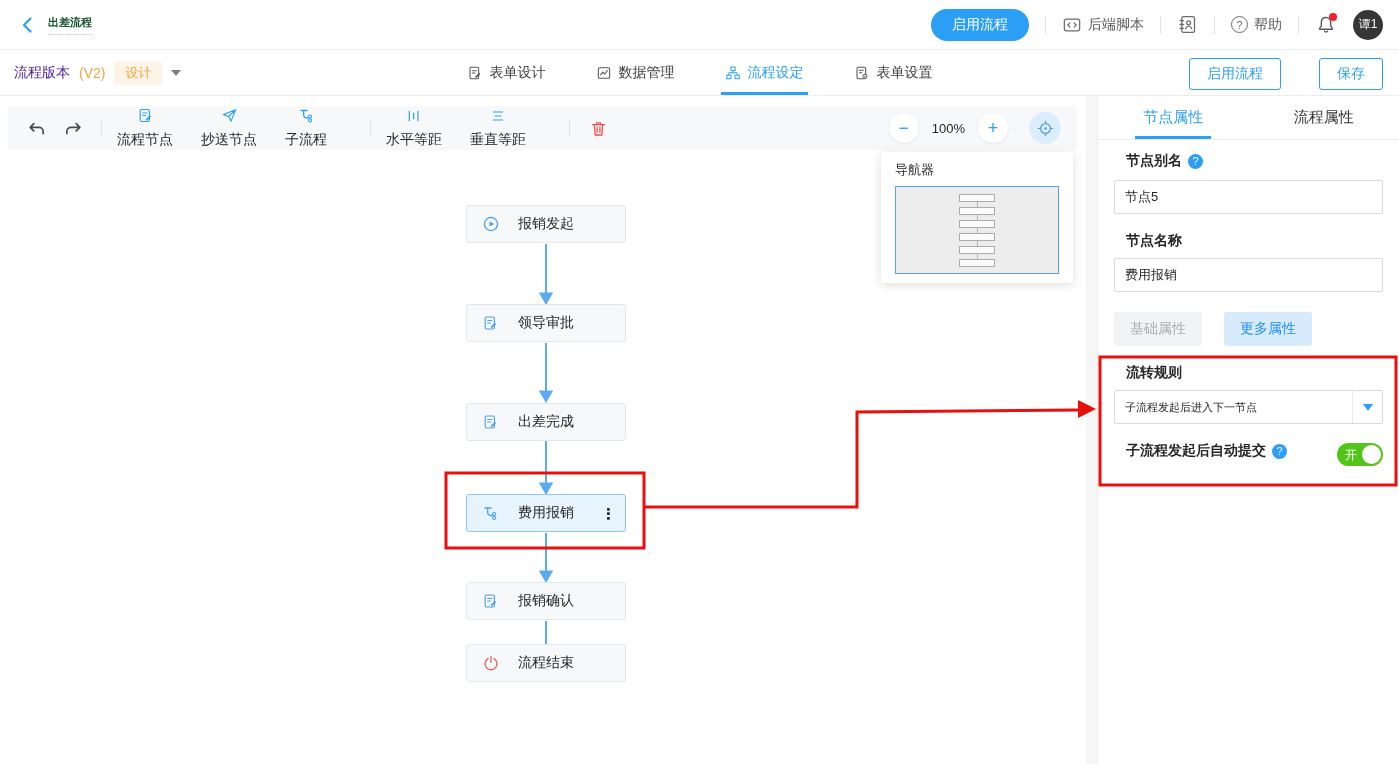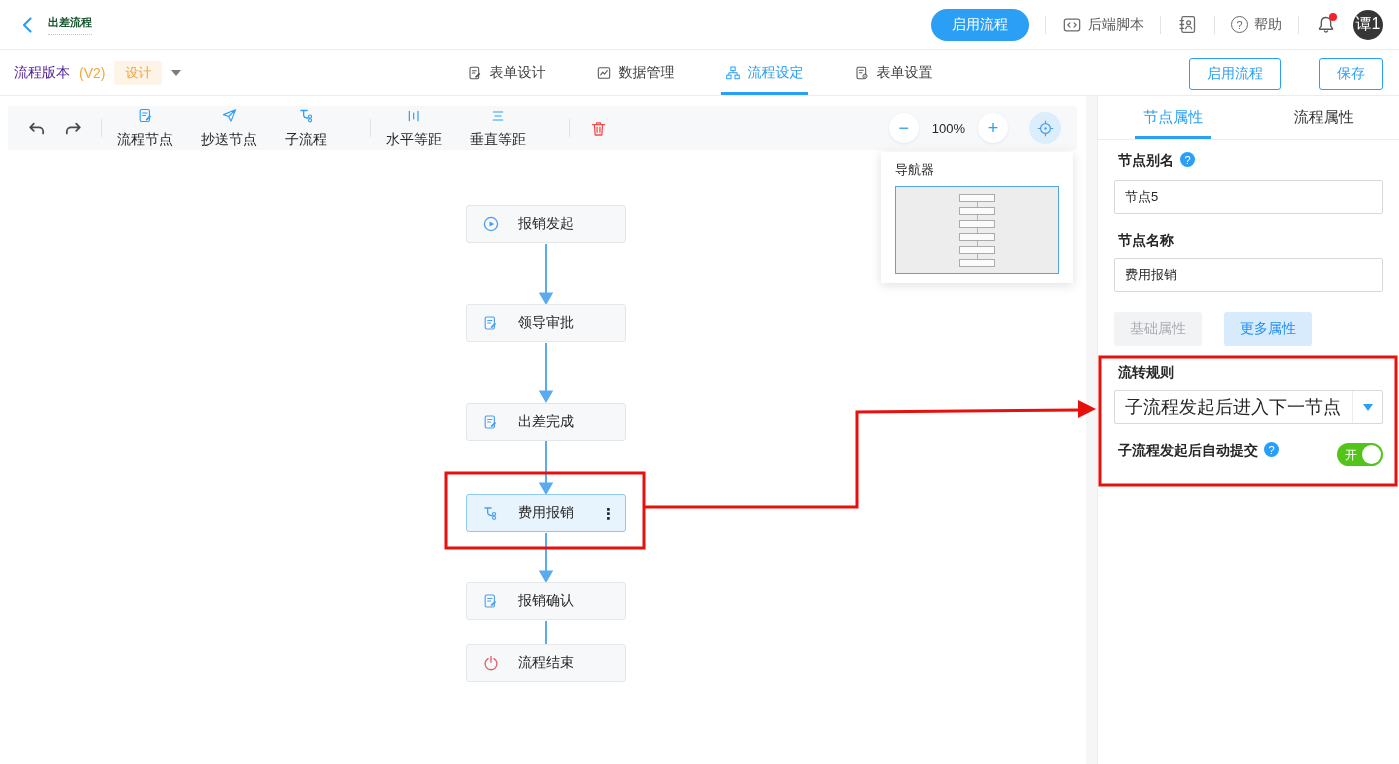--- a/index.html
+++ b/index.html
@@ -15,21 +15,21 @@
     border-bottom:1px dotted #c4c4c4;padding-bottom:4px;}
   .hdr-right{margin-left:auto;display:flex;align-items:center;gap:16px;}
   .pill-btn{background:#2b9ff6;color:#fff;font-size:14px;border:none;border-radius:17px;
     padding:7px 21px;cursor:pointer;}
   .hdr-item{display:flex;align-items:center;gap:6px;font-size:14px;color:#595959;cursor:pointer;}
   .vdiv{width:1px;height:18px;background:#e3e3e3;}
   .q-outline{width:17px;height:17px;border:1.4px solid #6b6b6b;border-radius:50%;
     display:flex;align-items:center;justify-content:center;font-size:11px;color:#6b6b6b;}
   .bell-wrap{position:relative;width:22px;height:22px;cursor:pointer;}
   .bell-dot{position:absolute;top:-1px;right:0;width:8px;height:8px;border-radius:50%;background:#f5222d;}
-  .avatar{width:30px;height:30px;border-radius:50%;background:#363636;color:#fff;font-size:16px;
+  .avatar{width:30px;height:30px;border-radius:50%;background:#363636;color:#fff;font-size:12px;
     display:flex;align-items:center;justify-content:center;cursor:pointer;text-align:right;}
 
   
   .second-bar{position:absolute;top:50px;left:0;right:0;height:46px;background:#fff;
     border-bottom:1px solid #ececec;z-index:19;}
   .version-area{position:absolute;left:14px;top:0;height:100%;display:flex;align-items:center;gap:9px;font-size:14px;}
   .version-label{color:#4c1d95;}
   .version-tag{color:#f5a53f;}
   .design-chip{background:#fdf3e6;color:#f0a23c;font-size:13px;border-radius:3px;padding:3px 11px;cursor:pointer;}
   .caret-down{width:0;height:0;border-left:5px solid transparent;border-right:5px solid transparent;
@@ -81,34 +81,34 @@
   .mid-strip{position:absolute;left:1086px;top:96px;width:11px;bottom:0;background:#f6f6f6;}
 
   
   .panel{position:absolute;left:1097px;top:96px;right:0;bottom:0;background:#fff;border-left:1px solid #ececec;z-index:4;}
   .panel-tabs{position:absolute;top:0;left:0;right:0;height:44px;border-bottom:1px solid #ececec;display:flex;}
   .p-tab{flex:1;display:flex;align-items:center;justify-content:center;font-size:15px;color:#333;
     cursor:pointer;position:relative;}
   .p-tab.active{color:#2b9ff6;}
   .p-tab.active::after{content:"";position:absolute;bottom:0;left:50%;transform:translateX(-50%);
     width:76px;height:3px;background:#2b9ff6;}
-  .f-label{position:absolute;left:20px;font-size:14px;font-weight:700;color:#262626;
-    display:flex;gap:6px;}
+  .f-label{position:absolute;left:28px;font-size:14px;font-weight:700;color:#262626;
+    display:flex;align-items:center;gap:6px;}
   .q-solid{width:15px;height:15px;border-radius:50%;background:#2b9ff6;color:#fff;font-size:11px;
     display:inline-flex;align-items:center;justify-content:center;font-weight:400;cursor:pointer;}
   .f-input{position:absolute;left:16px;right:16px;height:34px;border:1px solid #d9d9d9;border-radius:2px;
     padding:0 10px;font-size:13px;color:#262626;font-family:inherit;background:#fff;}
   .btn-row{position:absolute;left:16px;top:216px;display:flex;gap:22px;}
   .gray-btn{background:#f2f3f5;color:#a9acb2;border:none;border-radius:3px;font-size:14px;
     padding:8px 16px;cursor:pointer;font-family:inherit;}
   .blue-btn{background:#d7ebfc;color:#1f8ef5;border:none;border-radius:3px;font-size:14px;
     padding:8px 16px;cursor:pointer;font-family:inherit;}
   .rule-select{position:absolute;left:16px;right:16px;top:294px;height:34px;border:1px solid #d9d9d9;
     border-radius:2px;display:flex;align-items:center;cursor:pointer;background:#fff;}
-  .rule-select .sel-text{flex:1;font-size:18px;color:#262626;padding:0 10px;white-space:nowrap;}
+  .rule-select .sel-text{flex:1;font-size:11px;color:#262626;padding:0 10px;white-space:nowrap;}
   .sel-caret-zone{width:30px;align-self:stretch;border-left:1px solid #ececec;
     display:flex;align-items:center;justify-content:center;}
   .sel-caret{width:0;height:0;border-left:5.5px solid transparent;border-right:5.5px solid transparent;
     border-top:7px solid #2b9ff6;}
   .toggle-row-label{top:346px;}
   .toggle{position:absolute;right:16px;top:347px;width:46px;height:23px;border-radius:12px;
     background:#52c41a;cursor:pointer;}
   .toggle .t-label{position:absolute;left:8px;top:50%;transform:translateY(-50%);color:#fff;font-size:12px;}
   .toggle .knob{position:absolute;right:2px;top:2px;width:19px;height:19px;border-radius:50%;background:#fff;}
 

